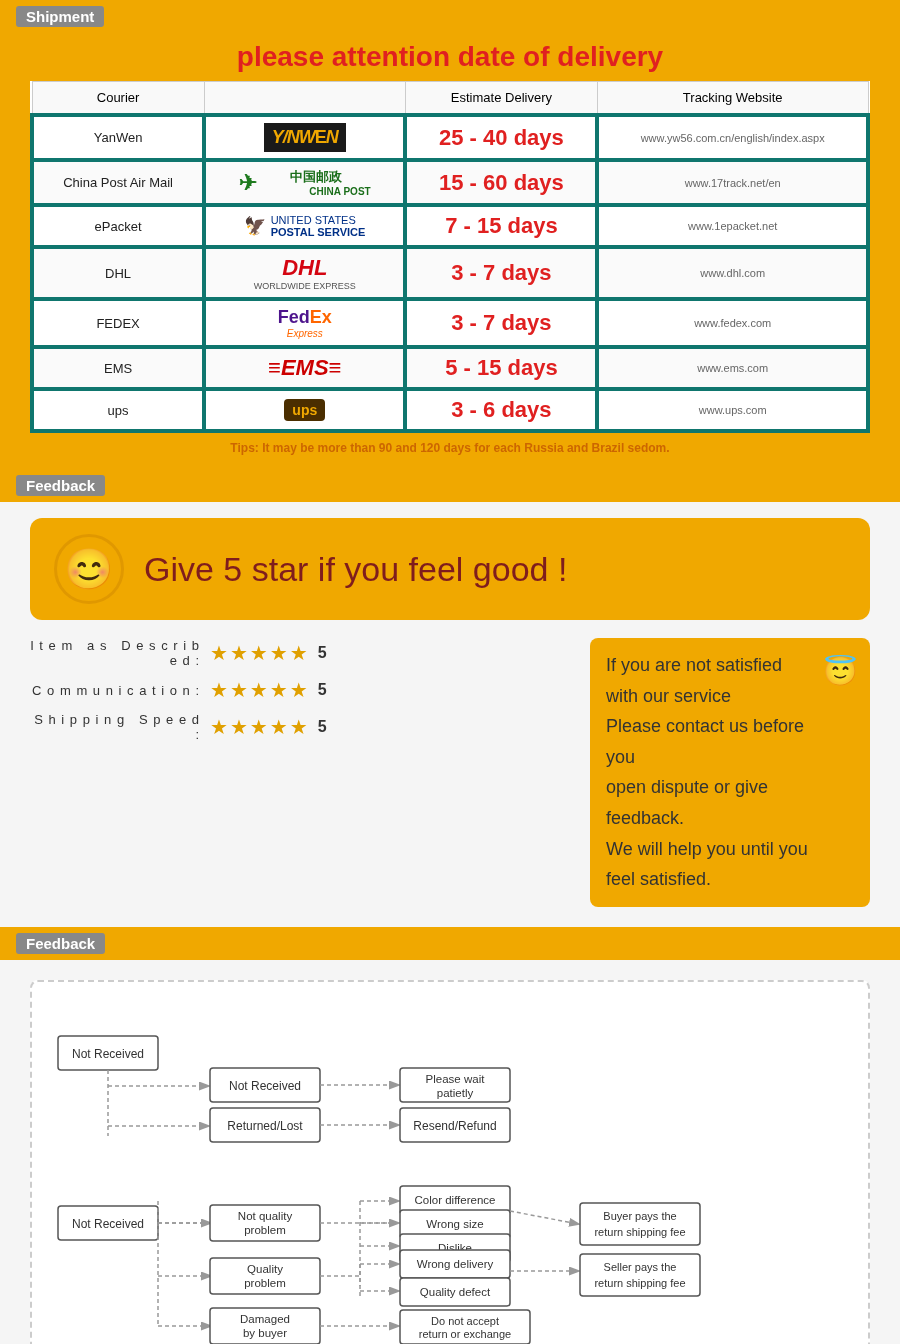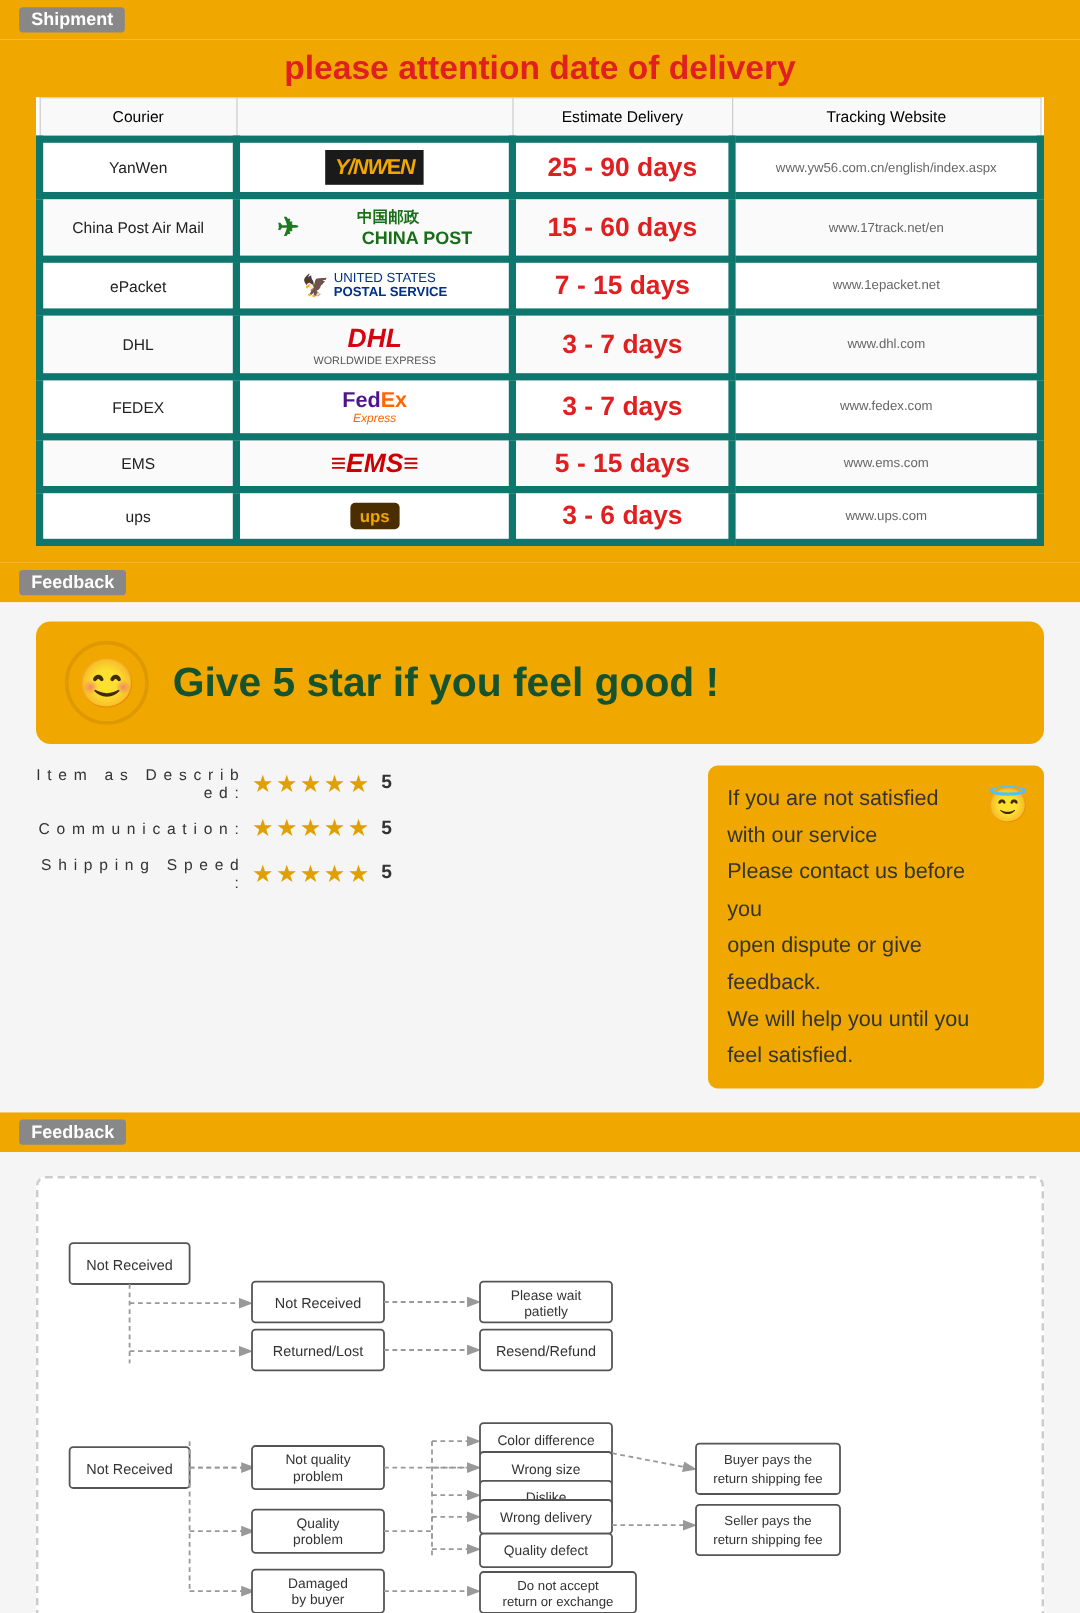--- a/index.html
+++ b/index.html
@@ -47,21 +47,21 @@
     }
     .courier-table th {
       border: 1px solid #ccc;
       padding: 8px 6px;
       text-align: center;
       font-size: 13px;
       background: #f9f9f9;
       font-weight: normal;
     }
     .courier-table td {
-      border: 6px solid #0f766e;
+      border: 4px solid #0f766e;
       padding: 6px 8px;
       text-align: center;
       vertical-align: middle;
     }
     .courier-name {
       font-size: 13px;
       font-weight: normal;
       color: #222;
     }
     .delivery-time {
@@ -158,22 +158,22 @@
       height: 70px;
       display: flex;
       align-items: center;
       justify-content: center;
       font-size: 40px;
       margin-right: 20px;
       flex-shrink: 0;
     }
     .give-star-text {
       font-size: 34px;
-      font-weight: bold;
-      color: #14532d;
+      font-weight: normal;
+      color: #7f1d1d;
       font-family: Arial, sans-serif;
     }
     .ratings-area {
       display: flex;
       gap: 8px;
       align-items: flex-start;
     }
     .ratings-left {
       flex: 1;
     }
@@ -279,33 +279,33 @@
     <tbody>
 
       <tr>
         <td class="courier-name">YanWen</td>
         <td class="logo-cell">
           <span class="logo-yanwen">
             <span style="color:#f0a800;font-weight:900;font-size:18px;letter-spacing:-1px;">Y/NW<span style="font-style:normal;">E</span>N</span>
           </span>
         </td>
         <td>
-          <span class="delivery-time">25 - 90 days</span>
+          <span class="delivery-time">25 - 40 days</span>
         </td>
         <td class="tracking-url">www.yw56.com.cn/english/index.aspx</td>
       </tr>
 
       <tr>
         <td class="courier-name">China Post Air Mail</td>
         <td class="logo-cell">
           <div class="logo-chinapost">
             <span style="font-size:22px;">✈</span>
             <div>
               <div style="font-size:13px;color:#1a6e1a;font-weight:bold;">中国邮政</div>
-              <div style="font-size:15px;color:#1a6e1a;margin-left:48px;">CHINA POST</div>
+              <div style="font-size:10px;color:#1a6e1a;margin-left:48px;">CHINA POST</div>
             </div>
           </div>
         </td>
         <td>
           <span class="delivery-time">15 - 60 days</span>
         </td>
         <td class="tracking-url">www.17track.net/en</td>
       </tr>
 
       <tr>
@@ -373,20 +373,21 @@
         <td class="logo-cell">
           <span class="logo-ups">ups</span>
         </td>
         <td>
           <span class="delivery-time">3 - 6 days</span>
         </td>
         <td class="tracking-url">www.ups.com</td>
       </tr>
     </tbody>
   </table>
+  <div class="tips-text">Tips: It may be more than 90 and 120 days for each Russia and Brazil sedom.</div>
 </div>
 
 <div class="section-header" style="margin-top:0;">
   <span>Feedback</span>
 </div>
 
 <div class="feedback-section">
   <div class="give-star-box">
     <div class="emoji-bubble">😊</div>
     <div class="give-star-text">Give 5 star if you feel good !</div>

